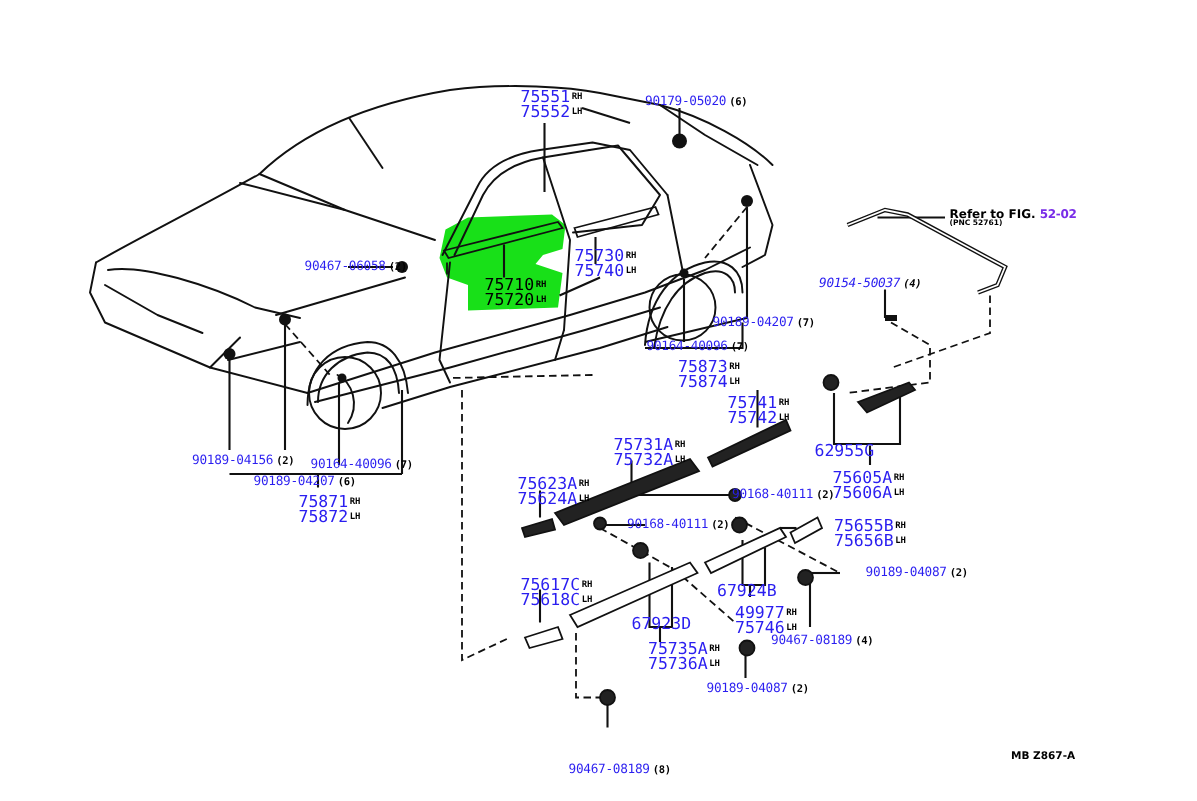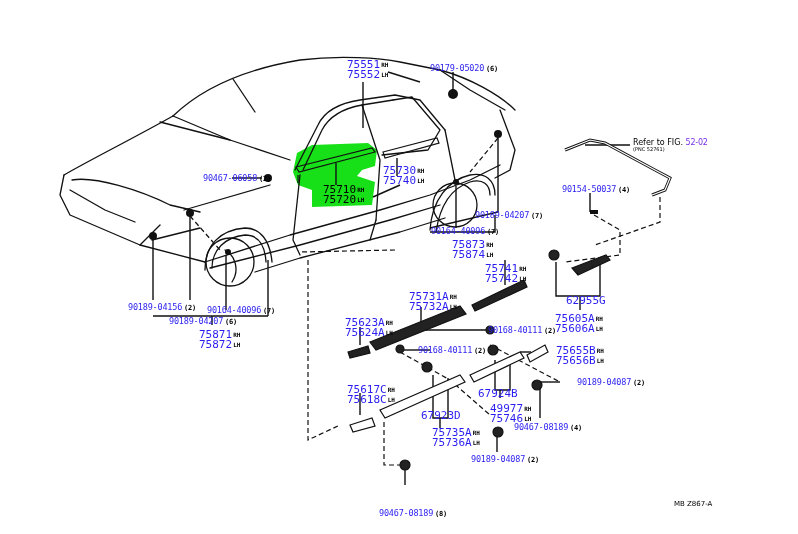--- a/index.html
+++ b/index.html
@@ -3,21 +3,21 @@
 <meta charset="utf-8">
 <style>
   html,body{margin:0;padding:0;background:#ffffff;}
   body{width:798px;height:534px;position:relative;overflow:hidden;font-family:"DejaVu Sans Mono","Liberation Mono",monospace;}
   #canvas{position:absolute;left:0;top:0;width:798px;height:534px;}
   .lbl{position:absolute;font-size:8.5px;line-height:9px;color:#2a1ef0;white-space:nowrap;letter-spacing:-0.2px;}
   .lbl.big{font-size:11px;line-height:10px;letter-spacing:0;}
   .lbl.refnum{color:#7a2ee8;font-size:8px;}
   .side{color:#000;font-size:6px;font-weight:bold;margin-left:1px;vertical-align:top;}
   .qty{color:#000;font-size:7px;font-weight:bold;margin-left:2px;}
-  .blk{position:absolute;font-size:8px;font-weight:normal;color:#000;white-space:nowrap;font-family:"DejaVu Sans","Liberation Sans",sans-serif;}
+  .blk{position:absolute;font-size:8px;font-weight:bold;color:#000;white-space:nowrap;font-family:"DejaVu Sans","Liberation Sans",sans-serif;}
   .partnum{display:block;}
 </style>
 </head>
 <body>
 
 <svg id="canvas" viewBox="0 0 798 534" xmlns="http://www.w3.org/2000/svg">
 
   <path fill="#18e018" d="M297,153 L312,145 L368,143 L377,150 L375,166 L362,170 L357,176 L375,182 L372,205 L312,207 L312,190 L298,185 L293,172 Z"></path>
 
   <g fill="none" stroke="#111" stroke-width="1.3" stroke-linejoin="round" stroke-linecap="round">
@@ -176,28 +176,28 @@
 </div>
 <div class="lbl big" style="left:452px;top:240px;">
   <span class="partnum"><span>75873</span><span class="side">RH</span></span>
   <span class="partnum"><span>75874</span><span class="side">LH</span></span>
 </div>
 <div class="blk" style="left:633px;top:138px;">
   <span>Refer to FIG.</span>
   <span class="lbl refnum" style="position:static;">52-02</span>
   <div style="font-size:5px;line-height:5px;">(PNC 52761)</div>
 </div>
-<div class="lbl" style="left:562px;top:185px;">
+<div class="lbl" style="left:546px;top:185px;font-style:italic;">
   <span>90154-50037</span><span class="qty">(4)</span>
 </div>
 <div class="lbl big" style="left:485px;top:264px;">
   <span class="partnum"><span>75741</span><span class="side">RH</span></span>
   <span class="partnum"><span>75742</span><span class="side">LH</span></span>
 </div>
-<div class="lbl big" style="left:543px;top:296px;margin-left:23px;">
+<div class="lbl big" style="left:543px;top:296px;">
   <span>62955G</span>
 </div>
 <div class="lbl big" style="left:555px;top:314px;">
   <span class="partnum"><span>75605A</span><span class="side">RH</span></span>
   <span class="partnum"><span>75606A</span><span class="side">LH</span></span>
 </div>
 <div class="lbl big" style="left:409px;top:292px;">
   <span class="partnum"><span>75731A</span><span class="side">RH</span></span>
   <span class="partnum"><span>75732A</span><span class="side">LH</span></span>
 </div>

